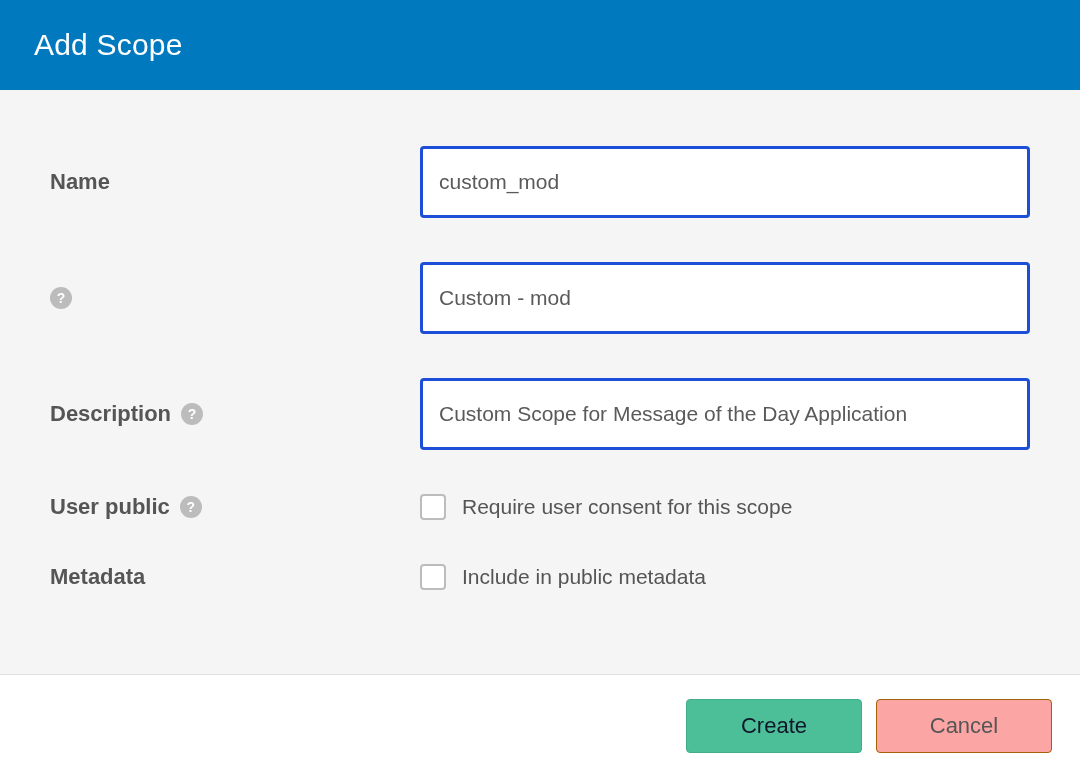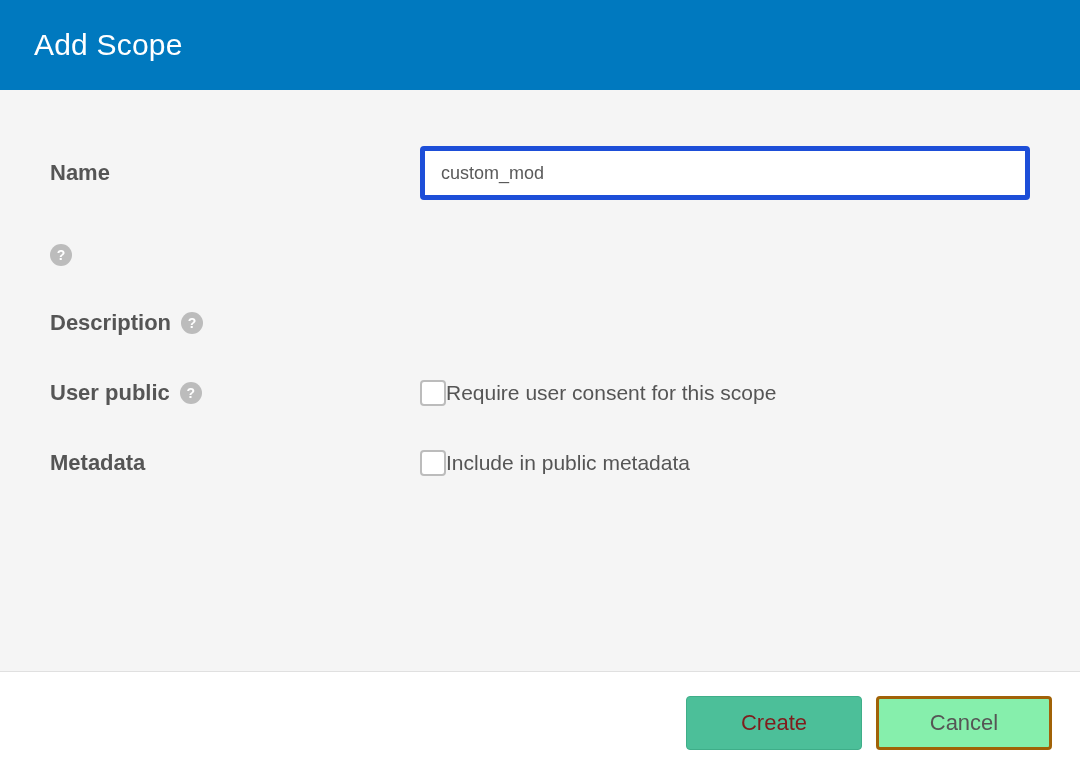--- a/index.html
+++ b/index.html
@@ -60,32 +60,33 @@
       color: #ffffff;
       font-size: 14px;
       font-weight: 700;
       cursor: pointer;
     }
     .form-control {
       flex: 1;
     }
     .text-input {
       width: 100%;
-      height: 54px;
-      border: 5px solid #1d4ed8;
+      height: 72px;
+      border: 3px solid #1d4ed8;
       border-radius: 4px;
       padding: 0 16px;
-      font-size: 18px;
+      font-size: 21px;
       color: #5a5a5a;
       background: #ffffff;
       font-family: inherit;
     }
     .checkbox-row {
       display: flex;
       align-items: center;
+      gap: 16px;
     }
     .checkbox-box {
       width: 26px;
       height: 26px;
       border: 2px solid #bcbcbc;
       border-radius: 4px;
       background: #ffffff;
       cursor: pointer;
       appearance: none;
       -webkit-appearance: none;
@@ -108,27 +109,27 @@
       min-width: 176px;
       border-radius: 4px;
       font-size: 22px;
       font-weight: 400;
       cursor: pointer;
       font-family: inherit;
       padding: 0 20px;
     }
     .btn-primary {
       background: #4cbf99;
-      color: #7f1d1d;
+      color: #0f172a;
       border: 1px solid #3fae89;
     }
     .btn-secondary {
-      background: #86efac;
+      background: #fca5a5;
       color: #555;
-      border: 3px solid #a16207;
+      border: 1px solid #a16207;
     }
   </style>
 </head>
 <body>
 
 <div class="dialog">
 
   <div class="dialog-header">
     <h1 class="dialog-title">Add Scope</h1>
   </div>
@@ -141,26 +142,32 @@
       </div>
       <div class="form-control">
         <input type="text" class="text-input" value="custom_mod" style="">
       </div>
     </div>
 
     <div class="form-row">
       <div class="form-label">
         <span class="help-icon">?</span>
       </div>
+      <div class="form-control">
+        <input type="text" class="text-input" value="Custom - mod" style="">
+      </div>
     </div>
 
     <div class="form-row">
       <div class="form-label">
         <span>Description</span>
         <span class="help-icon">?</span>
+      </div>
+      <div class="form-control">
+        <input type="text" class="text-input" value="Custom Scope for Message of the Day Application" style="">
       </div>
     </div>
 
     <div class="form-row">
       <div class="form-label">
         <span>User public</span>
         <span class="help-icon">?</span>
       </div>
       <div class="form-control">
         <div class="checkbox-row">

